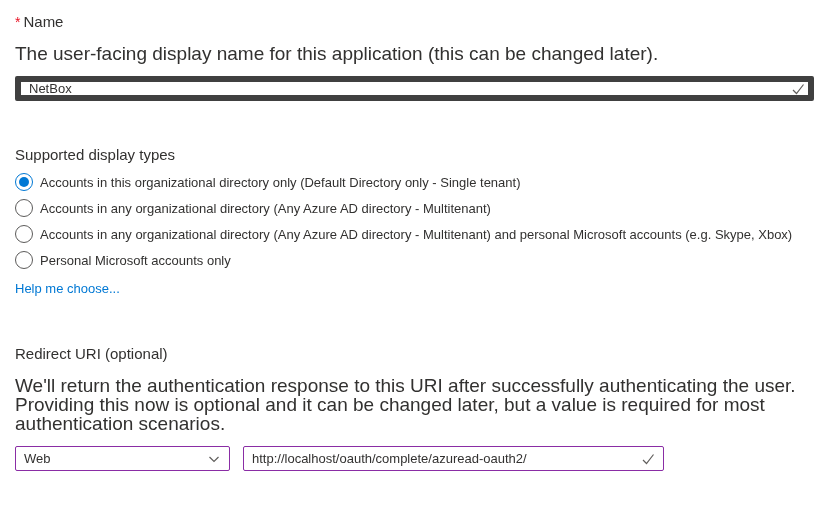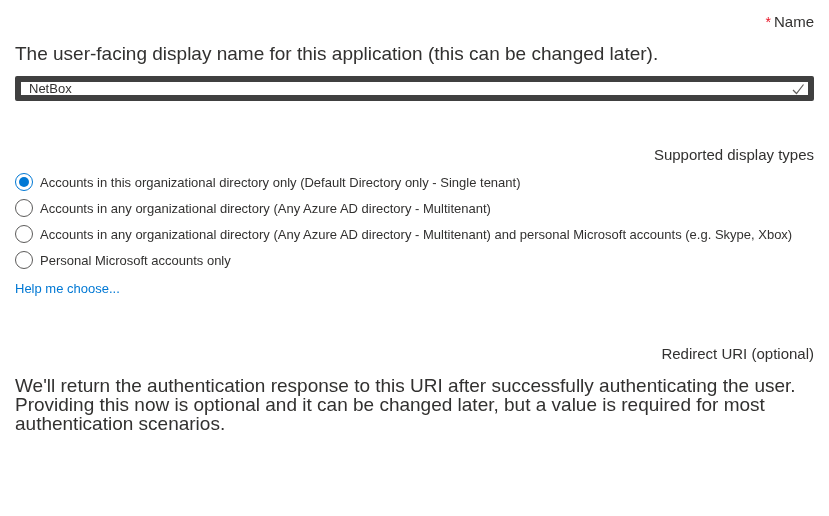--- a/index.html
+++ b/index.html
@@ -10,21 +10,20 @@
     color: #323130;
     overflow: hidden;
   }
   .form-container { padding: 0 15px; width: 829px; }
 
   .section-title {
     font-size: 15px;
     line-height: 20px;
     font-weight: 400;
     color: #323130;
-    text-align: right;
   }
   .title-name { margin-top: 12px; }
   .required-marker { color: #e81123; margin-right: 3px; font-size: 14px; }
 
   .description {
     margin-top: 12px;
     font-size: 19px;
     line-height: 19px;
     color: #323130;
     max-width: 800px;
@@ -175,14 +174,32 @@
     </div>
   </div>
 
   <a class="help-link">Help me choose...</a>
 
   
   <h2 class="section-title title-redirect">Redirect URI (optional)</h2>
 
   <p class="description">We'll return the authentication response to this URI after successfully authenticating the user. Providing this now is optional and it can be changed later, but a value is required for most authentication scenarios.</p>
 
+  <div class="uri-row">
+    <div class="dropdown">
+      <span>Web</span>
+      <span style="display:flex;align-items:center;">
+        <svg width="14" height="14" viewBox="0 0 14 14">
+          <polyline points="2.5,5 7,9.5 11.5,5" fill="none" stroke="#605e5c" stroke-width="1.2"></polyline>
+        </svg>
+      </span>
+    </div>
+    <div class="uri-field">
+      <input type="text" value="http://localhost/oauth/complete/azuread-oauth2/" style="">
+      <span class="valid-check">
+        <svg width="16" height="16" viewBox="0 0 16 16">
+          <polyline points="3,9 6.5,12.5 13.5,3.5" fill="none" stroke="#605e5c" stroke-width="1.2"></polyline>
+        </svg>
+      </span>
+    </div>
+  </div>
 
 </div>
 
 </body></html>

